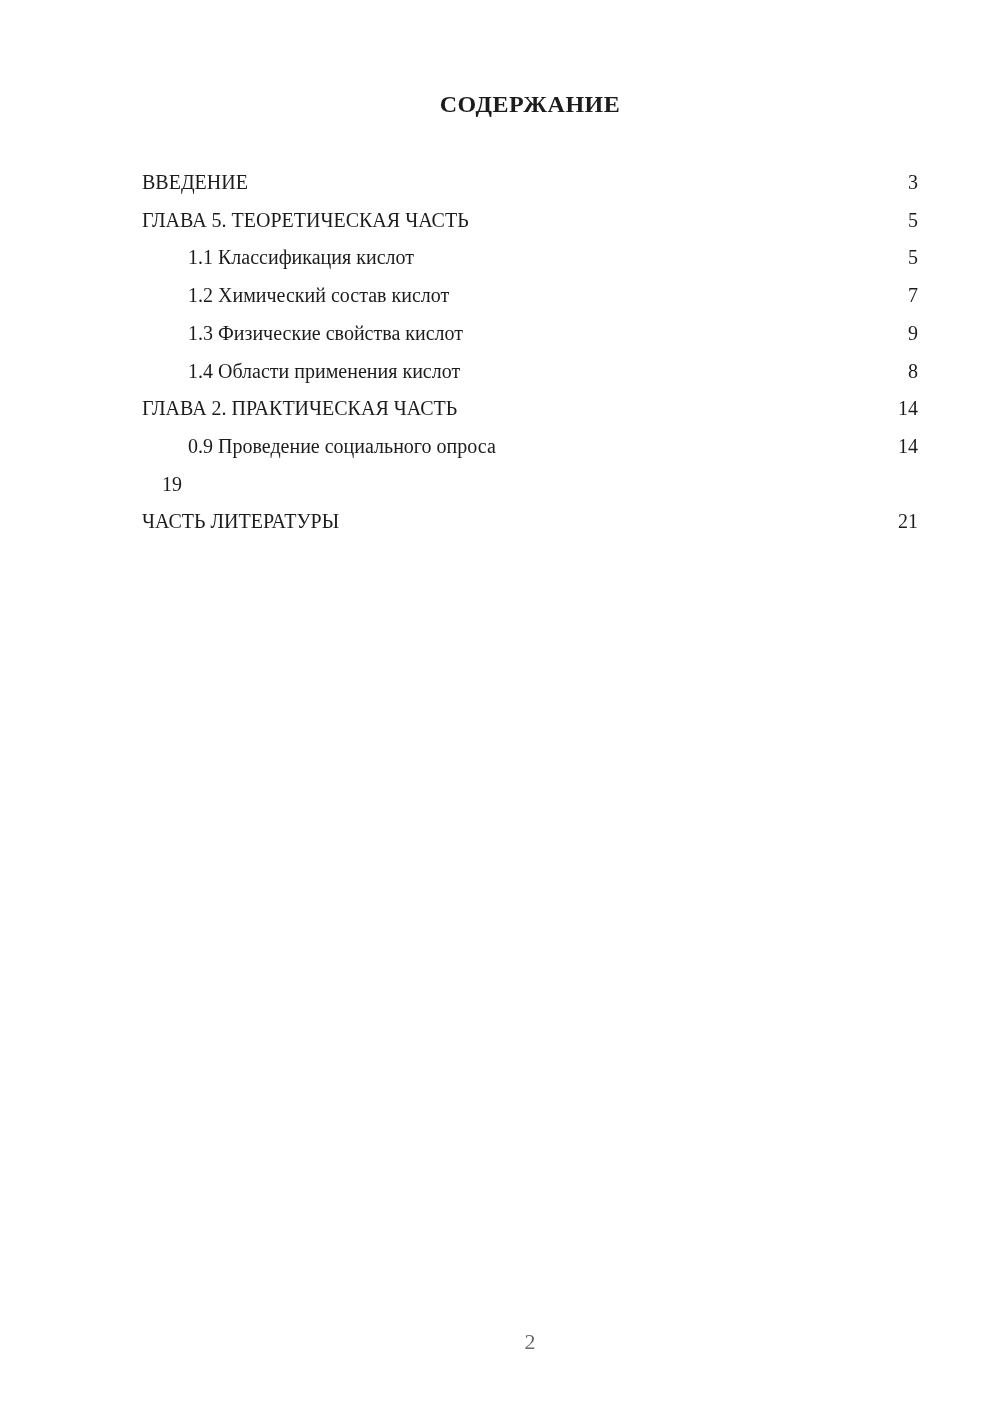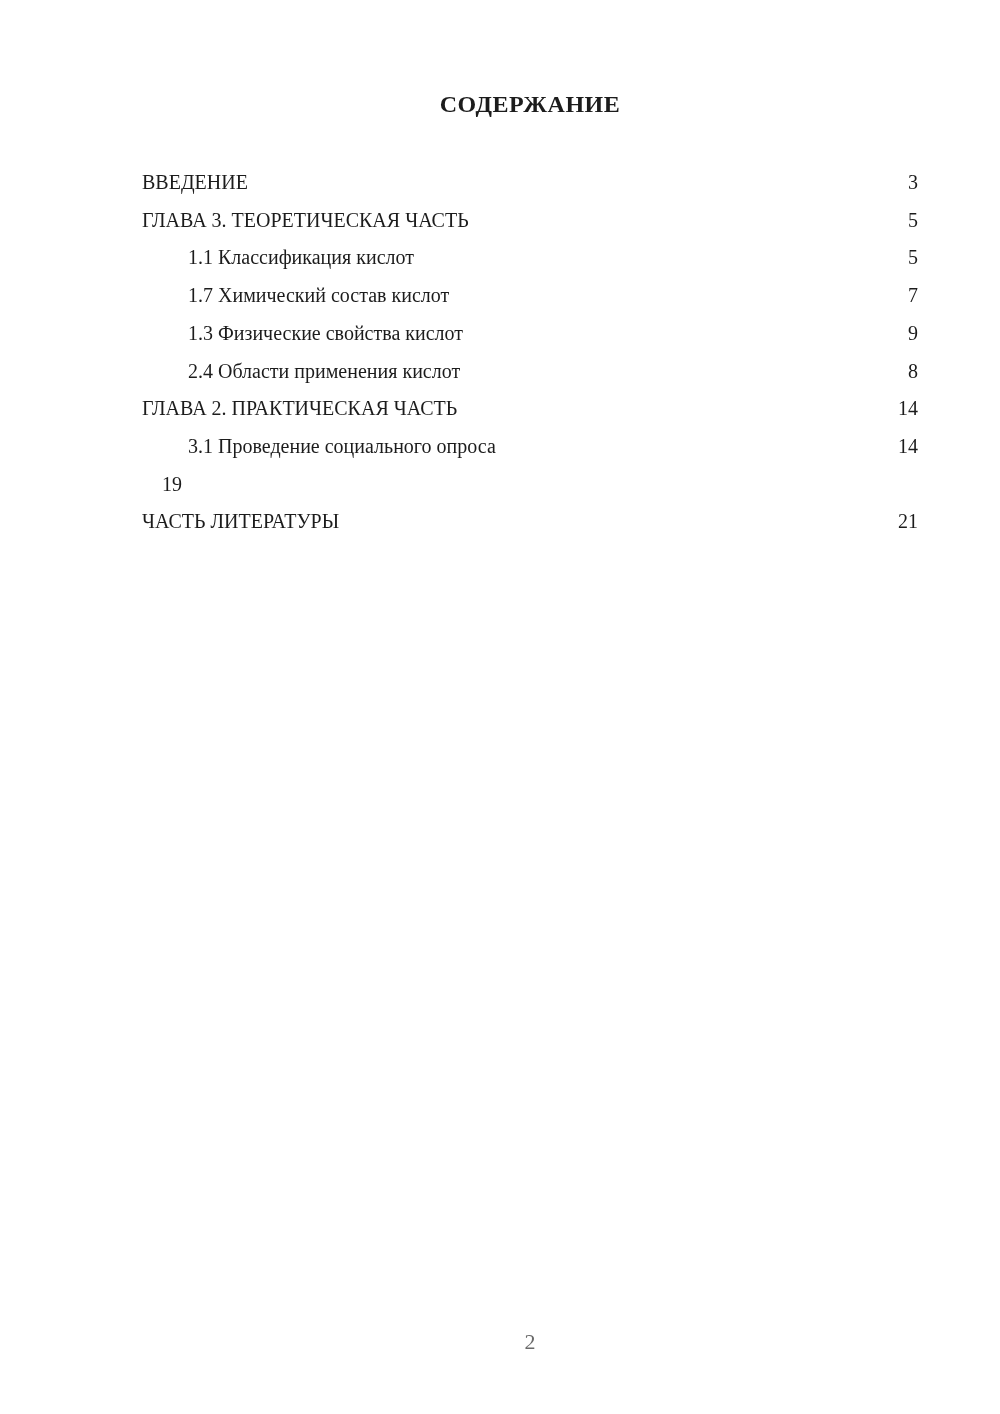--- a/index.html
+++ b/index.html
@@ -61,45 +61,45 @@
 
 <div class="page">
   <div class="content">
     <h1 class="doc-title">СОДЕРЖАНИЕ</h1>
     <div class="toc-list">
         <div class="toc-row">
     <span class="toc-label">ВВЕДЕНИЕ</span>
     <span class="toc-page">3</span>
   </div>
         <div class="toc-row">
-    <span class="toc-label">ГЛАВА 3. ТЕОРЕТИЧЕСКАЯ ЧАСТЬ</span>
+    <span class="toc-label">ГЛАВА 5. ТЕОРЕТИЧЕСКАЯ ЧАСТЬ</span>
     <span class="toc-page">5</span>
   </div>
         <div class="toc-row level-1">
     <span class="toc-label">1.1 Классификация кислот</span>
     <span class="toc-page">5</span>
   </div>
         <div class="toc-row level-1">
-    <span class="toc-label">1.7 Химический состав кислот</span>
+    <span class="toc-label">1.2 Химический состав кислот</span>
     <span class="toc-page">7</span>
   </div>
         <div class="toc-row level-1">
     <span class="toc-label">1.3 Физические свойства кислот</span>
     <span class="toc-page">9</span>
   </div>
         <div class="toc-row level-1">
-    <span class="toc-label">2.4 Области применения кислот</span>
+    <span class="toc-label">1.4 Области применения кислот</span>
     <span class="toc-page">8</span>
   </div>
         <div class="toc-row">
     <span class="toc-label">ГЛАВА 2. ПРАКТИЧЕСКАЯ ЧАСТЬ</span>
     <span class="toc-page">14</span>
   </div>
         <div class="toc-row level-1">
-    <span class="toc-label">3.1 Проведение социального опроса</span>
+    <span class="toc-label">0.9 Проведение социального опроса</span>
     <span class="toc-page">14</span>
   </div>
         <div class="toc-row">
     <span class="toc-page">19</span>
   </div>
         <div class="toc-row">
     <span class="toc-label">ЧАСТЬ ЛИТЕРАТУРЫ</span>
     <span class="toc-page">21</span>
   </div>
       </div>

